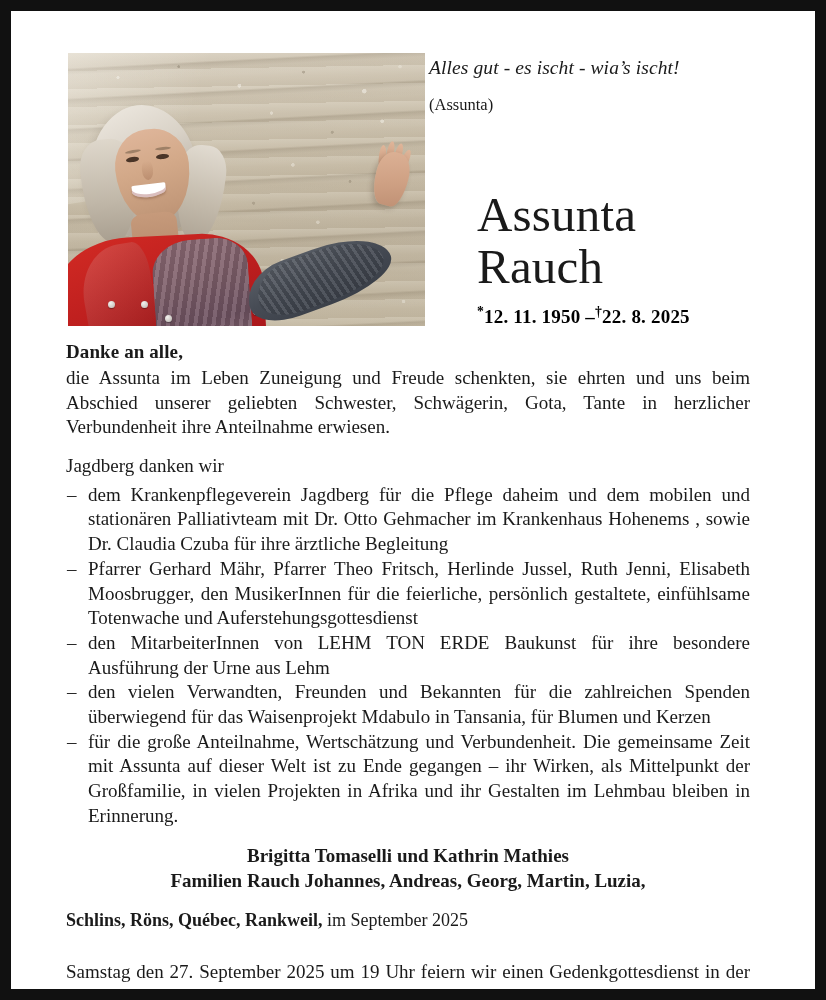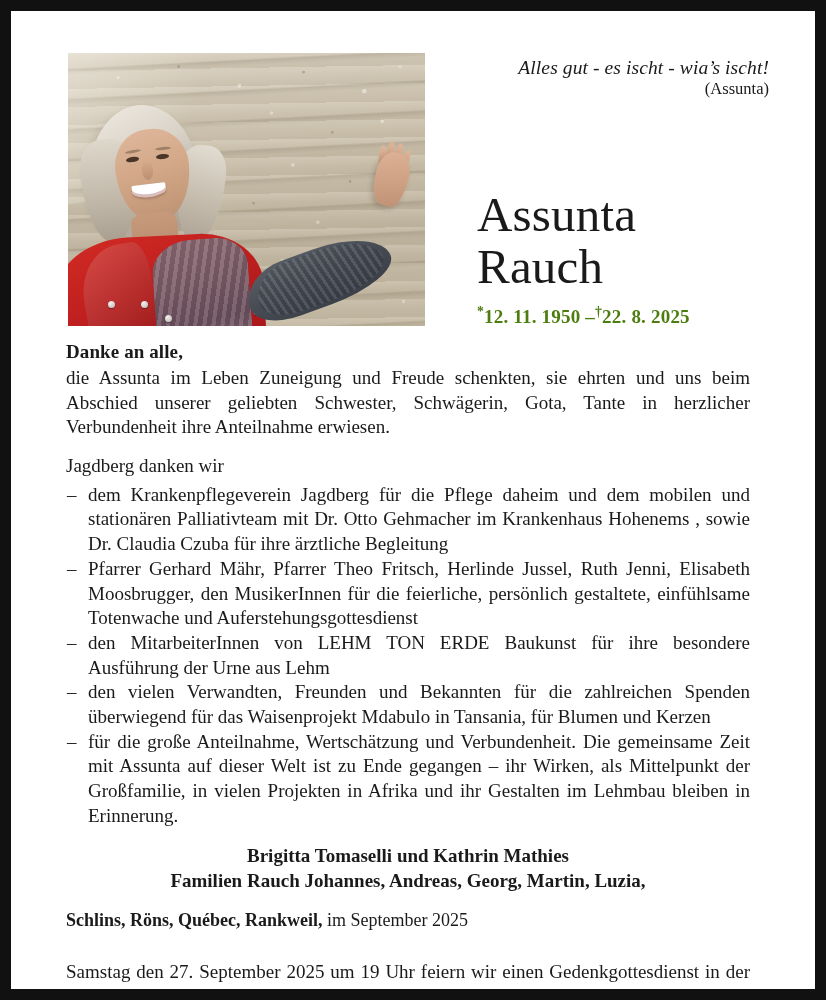--- a/index.html
+++ b/index.html
@@ -259,31 +259,30 @@
   .finger.f2 { left: 319px; top: 88px; transform: rotate(11deg); }
   .finger.f3 { left: 327px; top: 90px; transform: rotate(16deg); }
   .finger.f4 { left: 334px; top: 96px; transform: rotate(22deg); }
 
   
   .quote {
     position: absolute;
     right: 46px;
     top: 46px;
     width: 340px;
-    text-align: right;
   }
   .quote-line {
     font-style: italic;
     font-size: 19.5px;
     letter-spacing: 0.1px;
     color: #1a1a1a;
     white-space: nowrap;
   }
   .quote-author {
-    margin-top: 0;
+    margin-top: 16px;
     font-size: 16.5px;
     color: #1a1a1a;
   }
 
   .name-block {
     position: absolute;
     left: 466px;
     top: 178px;
   }
   .name-line {
@@ -291,21 +290,21 @@
     line-height: 1.06;
     letter-spacing: 0.2px;
     color: #1a1a1a;
     font-weight: 400;
   }
   .dates {
     margin-top: 11px;
     font-size: 19px;
     font-weight: bold;
     letter-spacing: 0.2px;
-    color: #4d7c0f;
+    color: #000000;
   }
   .dates sup { font-size: 0.72em; }
 
   
   .body-text {
     position: absolute;
     left: 55px;
     right: 65px;
     top: 330px;
   }

